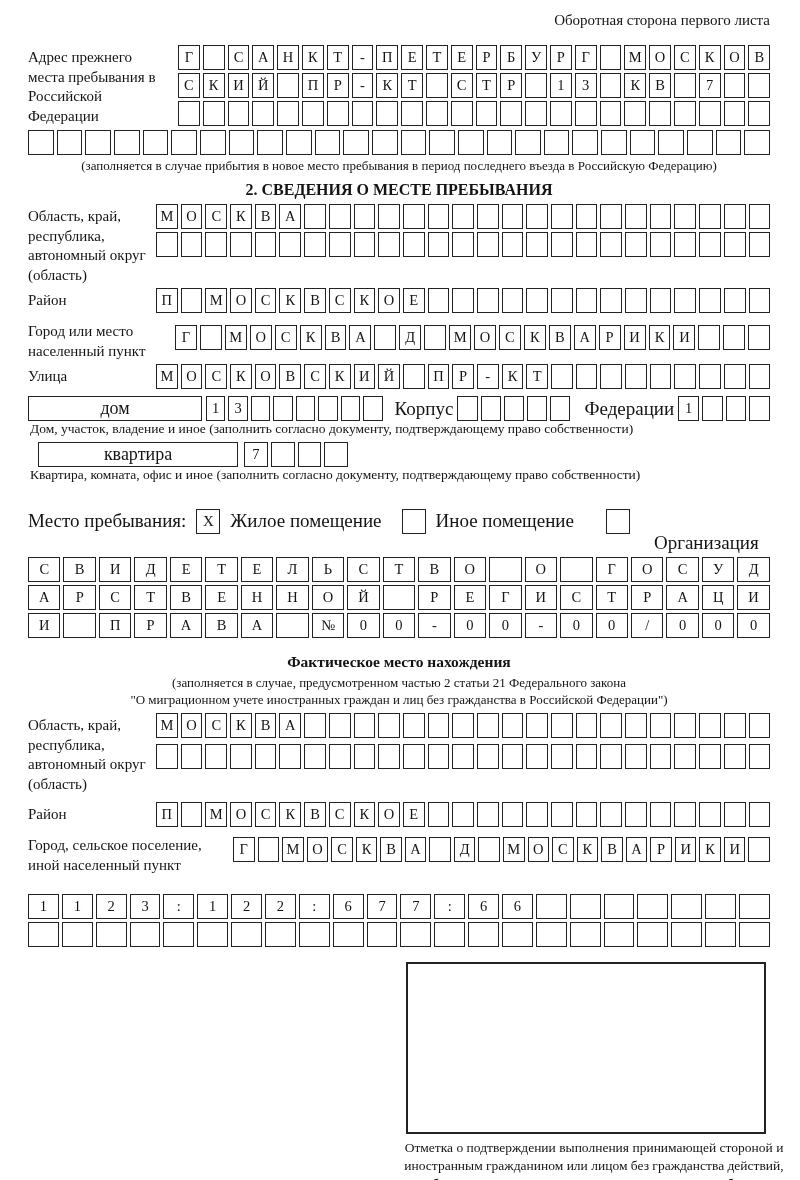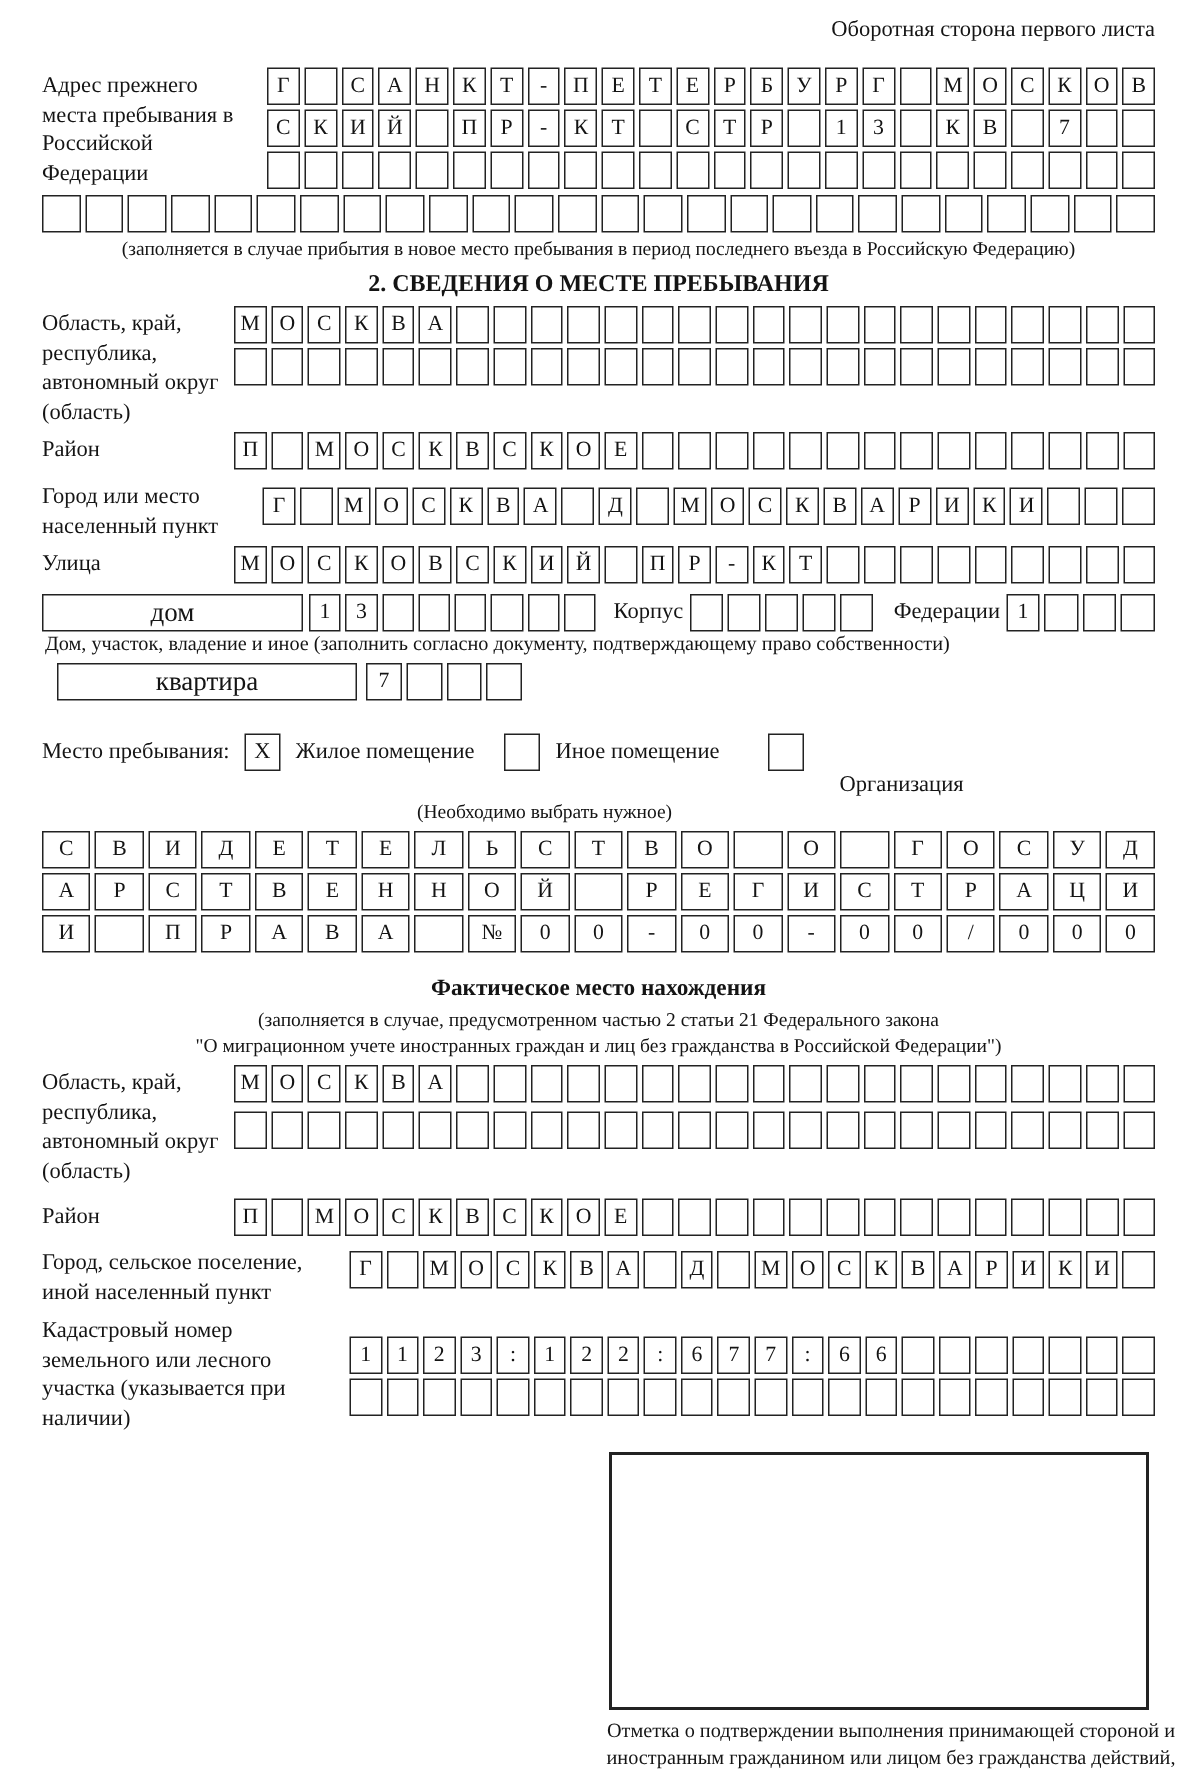--- a/index.html
+++ b/index.html
@@ -22,21 +22,21 @@
   .fullrow{width:742px;margin-top:1px;}
   .note{font-size:13px;text-align:center;margin:1px 0 5px;}
   .note-left{font-size:13.5px;margin:0 0 5px 2px;}
   .sec-title{text-align:center;font-weight:bold;font-size:16px;margin:7px 0 5px;}
   .sub-title{text-align:center;font-weight:bold;font-size:15.5px;margin:12px 0 4px;}
   .box-label{
     border:1.6px solid #222;height:25px;display:flex;align-items:center;
     justify-content:center;font-size:18px;flex:0 0 auto;
   }
   .inline-row{display:flex;align-items:center;margin-top:4px;}
-  .inline-label{font-size:15px;white-space:nowrap;}
+  .inline-label{font-size:19px;white-space:nowrap;}
   .checkbox{
     width:24px;height:25px;border:1.6px solid #222;display:flex;flex:0 0 auto;
     align-items:center;justify-content:center;font-size:15px;
   }
   .stamp-box{width:360px;height:172px;border:2px solid #222;margin:12px 0 0 378px;}
   .stamp-caption{width:436px;margin:5px 0 0 348px;text-align:center;font-size:13.5px;line-height:1.35;}
   .w150{width:150px;padding-right:8px;}
   .w128{width:128px;padding-right:6px;}
   .w147{width:147px;padding-right:6px;}
   .w205{width:205px;padding-right:8px;}
@@ -369,33 +369,33 @@
 <section>
   <div class="inline-row" style="gap:6px;margin-left:10px;">
     <div class="box-label" style="width:200px;">квартира</div>
     <div class="cellrow" style="width:104px;margin-bottom:0;">
         <span class="cell">7</span>
         <span class="cell"></span>
         <span class="cell"></span>
         <span class="cell"></span>
       </div>
   </div>
+  <div class="note-left">Квартира, комната, офис и иное (заполнить согласно документу, подтверждающему право собственности)</div>
 </section>
 
 <section>
   <div class="inline-row" style="gap:10px;">
     <div class="inline-label">Место пребывания:</div>
     <div class="checkbox">X</div>
     <div class="inline-label">Жилое помещение</div>
     <div class="checkbox" style="margin-left:10px;"></div>
     <div class="inline-label">Иное помещение</div>
     <div class="checkbox" style="margin-left:22px;"></div>
     <div class="inline-label" style="margin-left:14px;margin-top:44px;">Организация</div>
   </div>
-  <div class="note" style="width:430px;margin-left:120px;">(Необходимо выбрать нужное)</div>
 </section>
 
 <section>
   <div class="fm">
     <div class="rows r535">
       <div class="cellrow">
           <span class="cell">С</span>
           <span class="cell">В</span>
           <span class="cell">И</span>
           <span class="cell">Д</span>
@@ -595,21 +595,20 @@
           <span class="cell">К</span>
           <span class="cell">И</span>
           <span class="cell"></span>
         </div>
     </div>
   </div>
 </section>
 
 <section>
   <div class="fm">
-    <div class="label w205">Кадастровый номер земельного или лесного участка (указывается при наличии)</div>
     <div class="rows r535" style="padding-top:16px;">
       <div class="cellrow">
           <span class="cell">1</span>
           <span class="cell">1</span>
           <span class="cell">2</span>
           <span class="cell">3</span>
           <span class="cell">:</span>
           <span class="cell">1</span>
           <span class="cell">2</span>
           <span class="cell">2</span>

